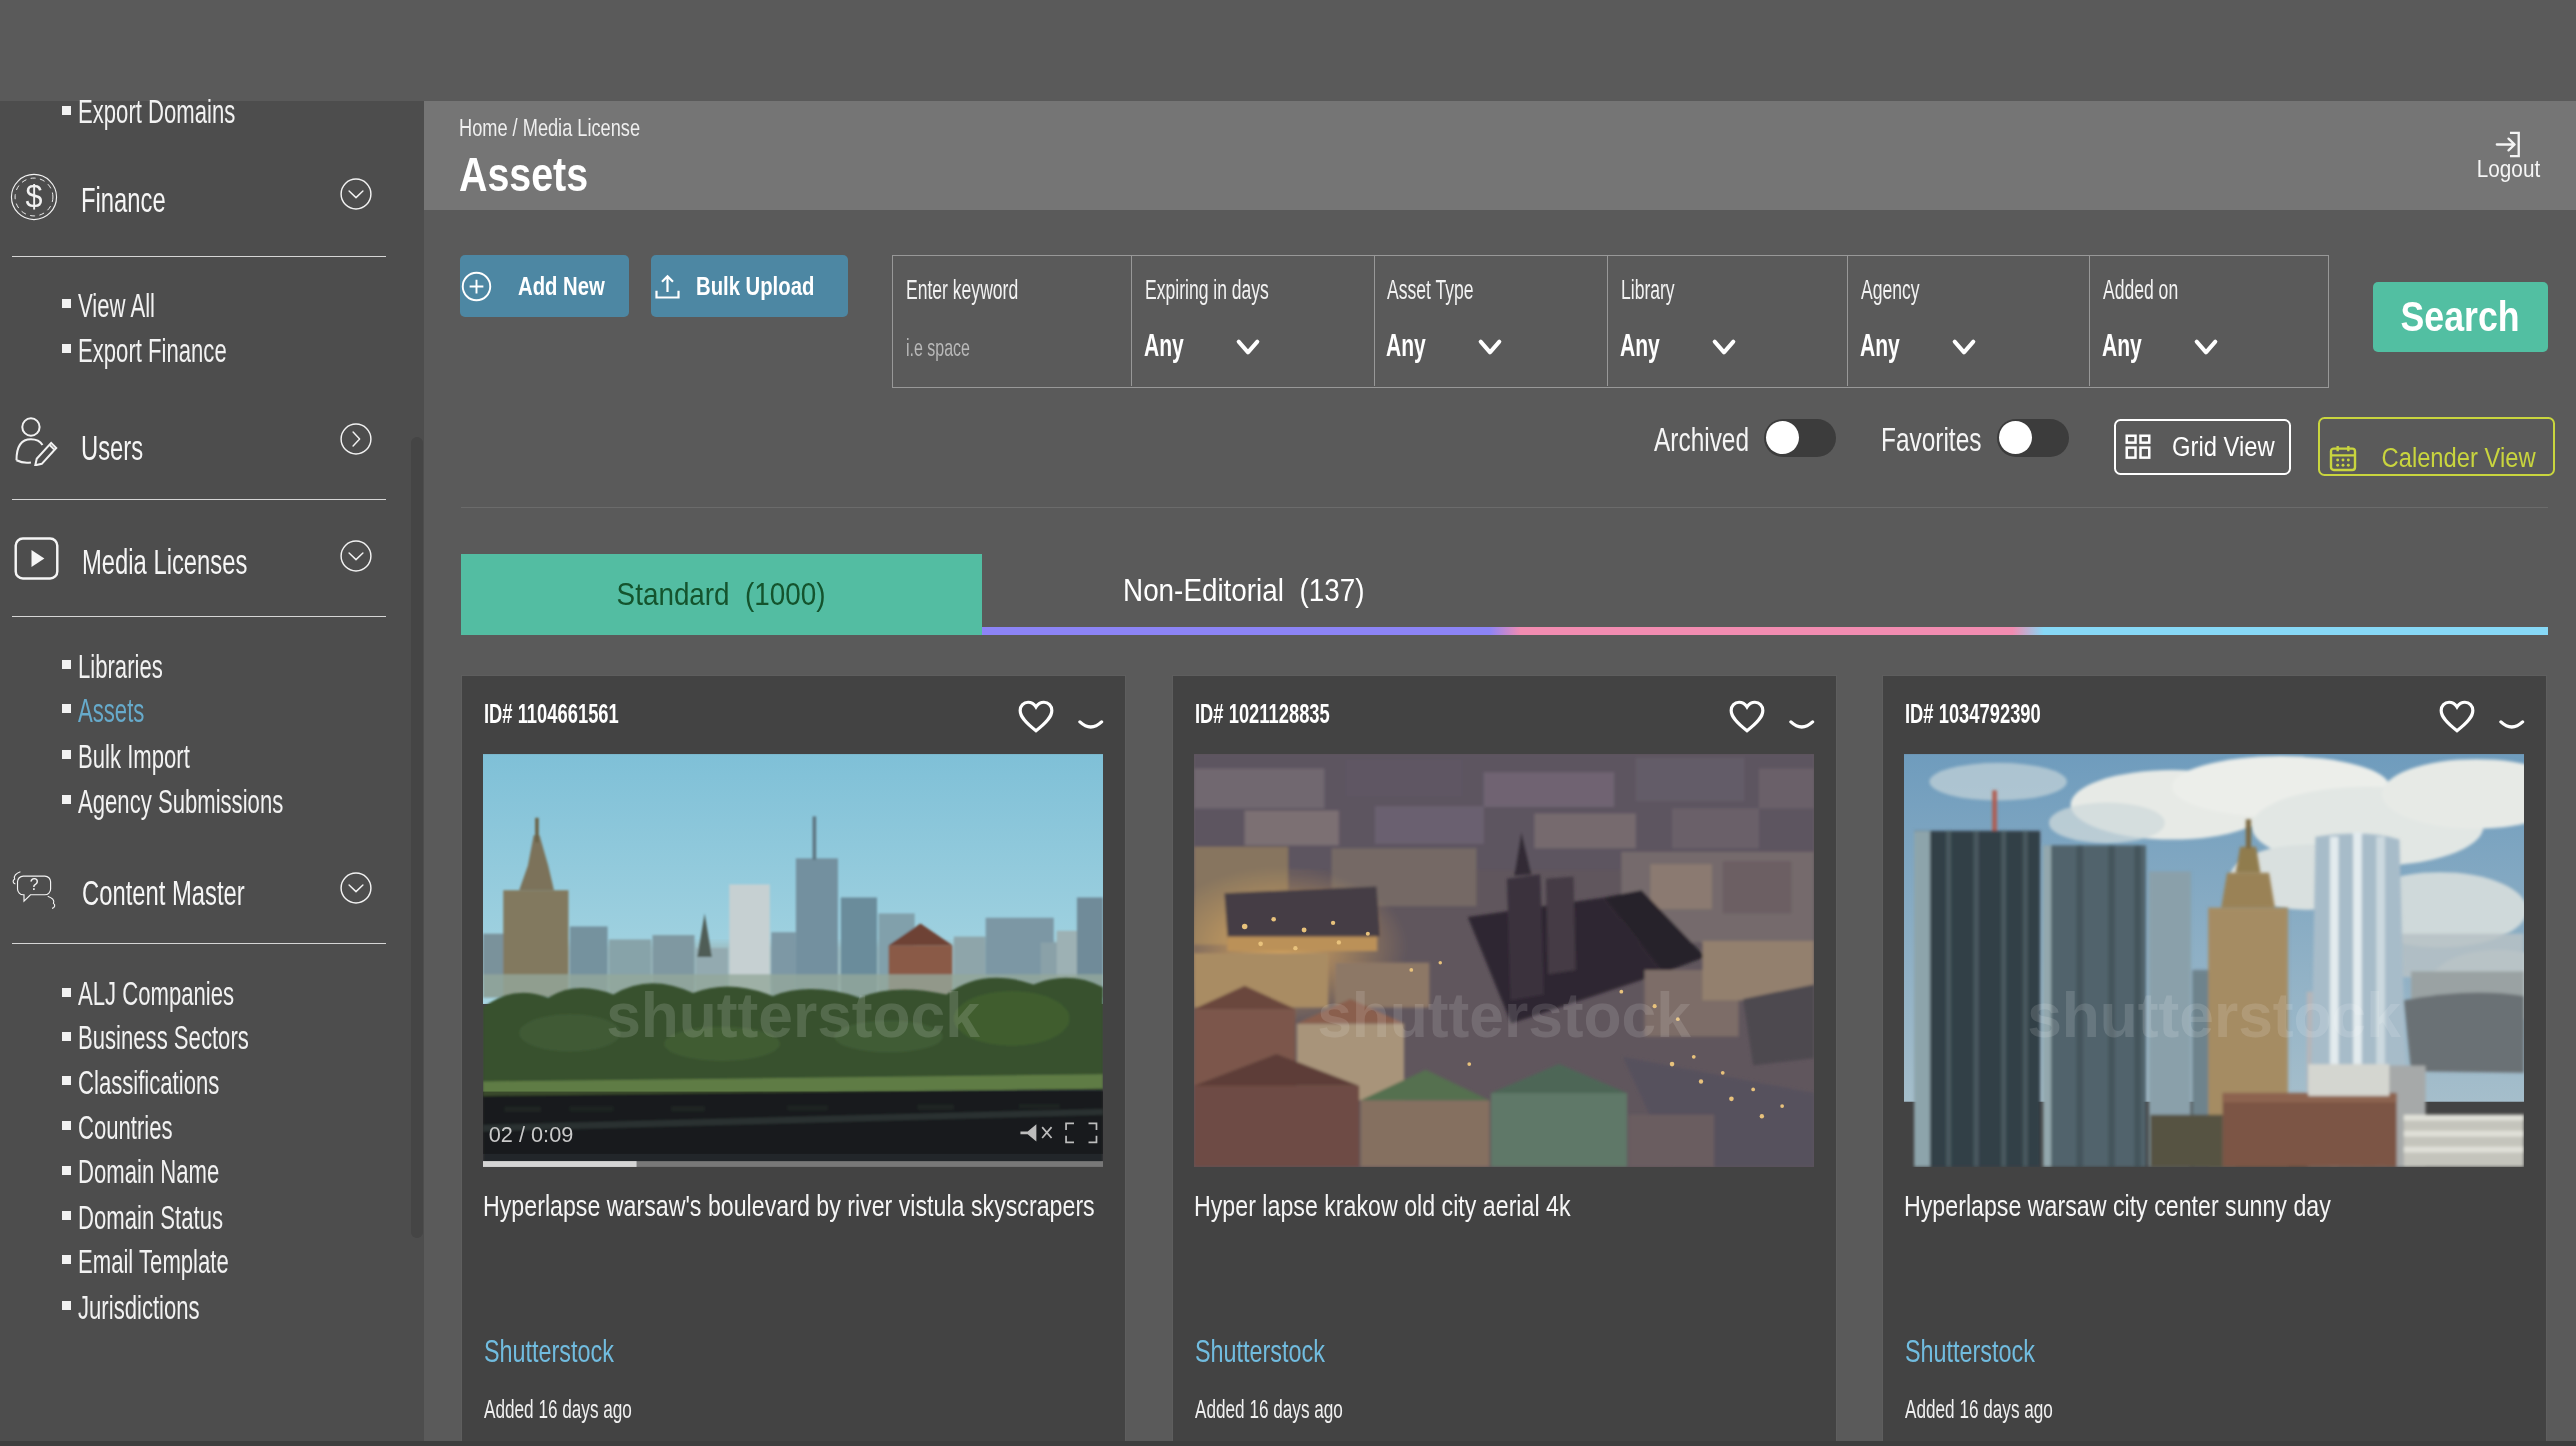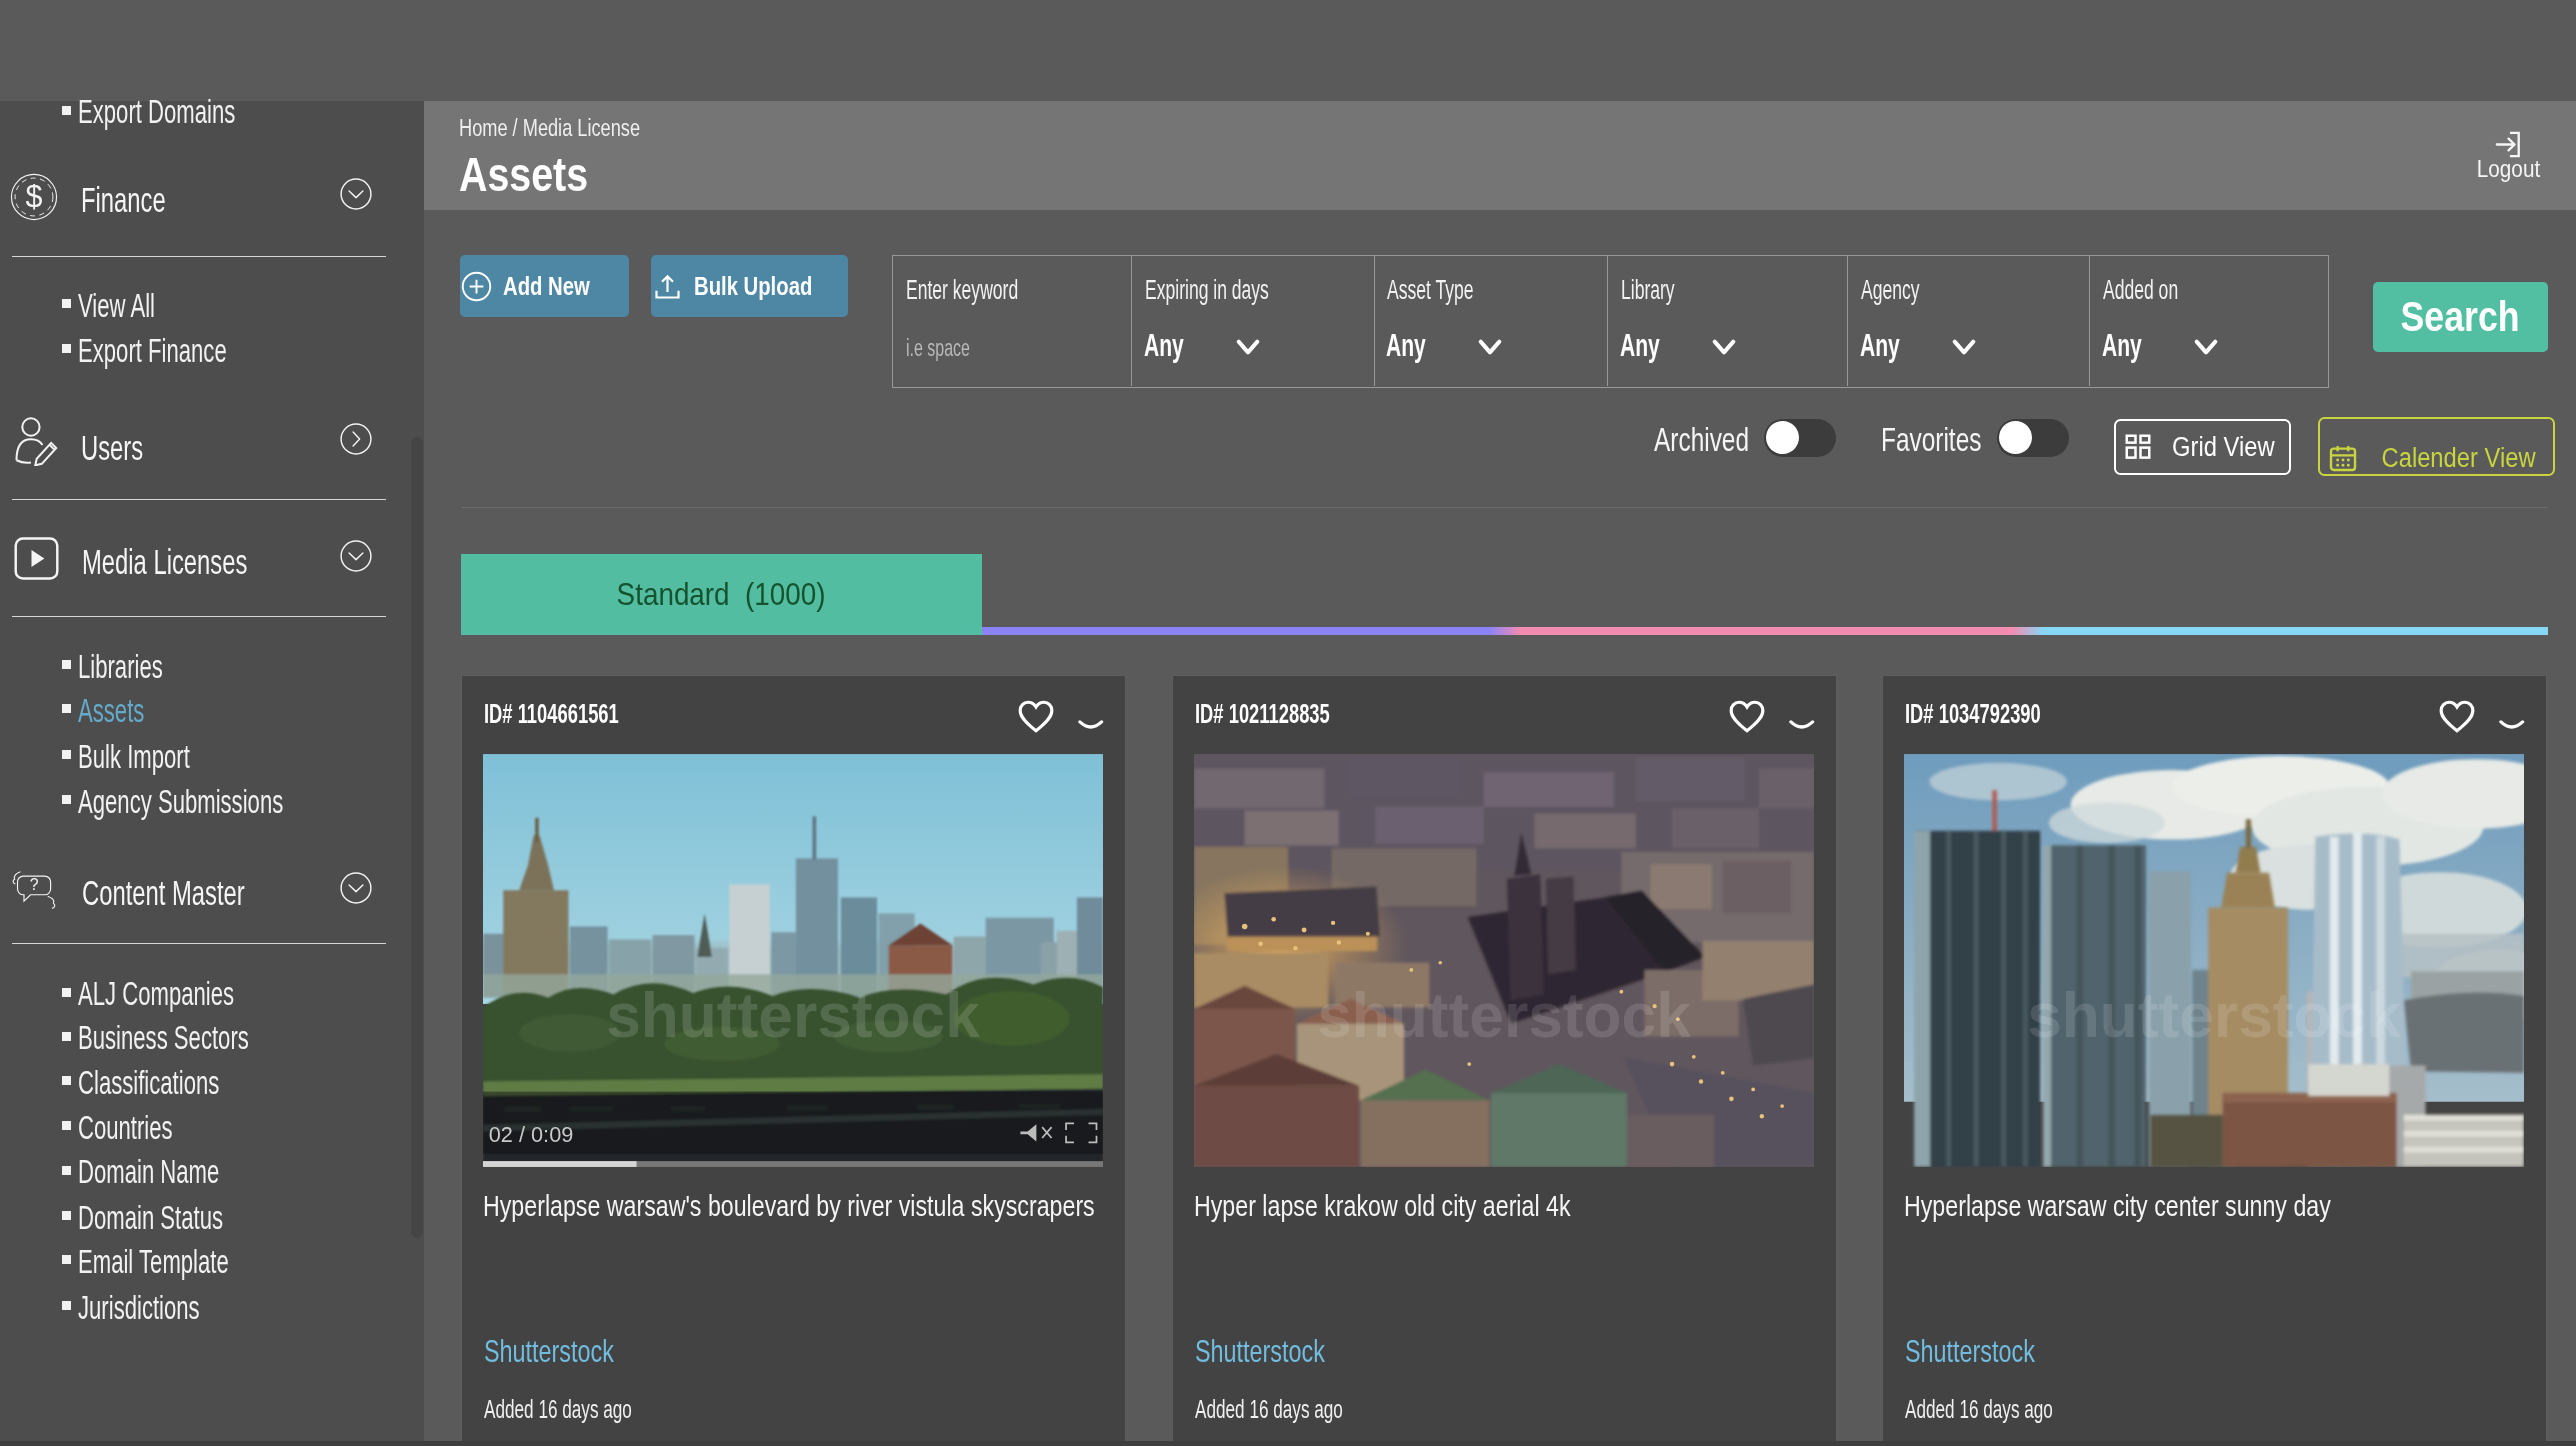--- a/index.html
+++ b/index.html
@@ -18,21 +18,21 @@
 .sb-bullet { position:absolute; width:8.7px; height:8.7px; background:#f2f2f2; }
 .sb-top { position:absolute; color:#f6f6f6; font-size:35px; white-space:nowrap; transform:scaleX(0.68); transform-origin:0 0; }
 .sb-div { position:absolute; left:11.6px; width:374px; height:1.4px; background:#d6d6d6; }
 #sb-thumb { position:absolute; left:411px; top:437px; width:12.3px; height:801px; background:#454545; border-radius:6.5px; }
 
 #band { position:absolute; left:424px; top:101px; width:2152px; height:109px; background:#757575; }
 #crumb { position:absolute; left:459px; top:114px; color:#efefef; font-size:24.6px; transform:scaleX(0.74); transform-origin:0 0; }
 #assets-h { position:absolute; left:459px; top:147px; color:#ffffff; font-size:48px; font-weight:bold; transform:scaleX(0.82); transform-origin:0 0; }
 #logout-t { position:absolute; left:2458px; top:156px; width:101px; text-align:center; color:#f5f5f5; font-size:23px; transform:scaleX(0.9); }
 
-.teal-btn { position:absolute; background:#4d87a3; border-radius:5px; color:#fff; font-weight:bold; font-size:26px; display:flex; align-items:center; justify-content:flex-start; gap:10px; }
+.teal-btn { position:absolute; background:#4d87a3; border-radius:5px; color:#fff; font-weight:bold; font-size:26px; display:flex; align-items:center; justify-content:space-between; gap:10px; }
 .teal-btn span { transform:scaleX(0.78); transform-origin:0 50%; }
 #addnew { left:460px; top:255px; width:169px; height:62px; }
 #bulkup { left:651px; top:255px; width:197px; height:62px; }
 
 #filterbar { position:absolute; left:892px; top:255px; width:1437px; height:133px; border:1.4px solid #989898; }
 .fcol { position:absolute; top:0; height:130px; border-right:1.4px solid #989898; }
 .flabel { position:absolute; left:13px; top:19px; color:#f2f2f2; font-size:27px; white-space:nowrap; transform:scaleX(0.65); transform-origin:0 0; }
 .fany { position:absolute; left:12.3px; top:72px; color:#ffffff; font-size:31px; font-weight:bold; transform:scaleX(0.68); transform-origin:0 0; }
 .fchev { position:absolute; top:75px; color:#ffffff; }
 .fph { position:absolute; left:13px; top:78px; color:#b9b9b9; font-size:24.6px; transform:scaleX(0.65); transform-origin:0 0; }
@@ -250,20 +250,23 @@
           <circle cx="12" cy="17.5" r="1.1"></circle>
           <circle cx="16" cy="17.5" r="1.1"></circle>
         </g>
       </svg>
       <span style="transform:scaleX(0.88)">Calender View</span>
     </div>
 
   <div id="tabdiv"></div>
   <div id="tab-active">
       <span>Standard&nbsp; (1000)</span>
+    </div>
+  <div class="tab-lbl" style="left:982px; width:523px;">
+      <span>Non-Editorial&nbsp; (137)</span>
     </div>
   <div id="gradbar"></div>
 
   <div class="card" style="left:461px;">
     <div class="cid">ID# 1104661561</div>
     <svg class="cheart" width="38" height="35" viewBox="0 0 24 22" fill="none" stroke="#fff" stroke-width="2">
         <path d="M12 20 C5 14.5 2 11 2 7.2 C2 4.3 4.2 2 7 2 C9 2 10.8 3.1 12 5 C13.2 3.1 15 2 17 2 C19.8 2 22 4.3 22 7.2 C22 11 19 14.5 12 20 Z"></path>
       </svg>
     <svg class="carc" width="27.5" height="13" viewBox="0 0 38 18">
         <path d="M4 4 Q19 18 34 4" fill="none" stroke="#fff" stroke-width="4.5" stroke-linecap="round"></path>

